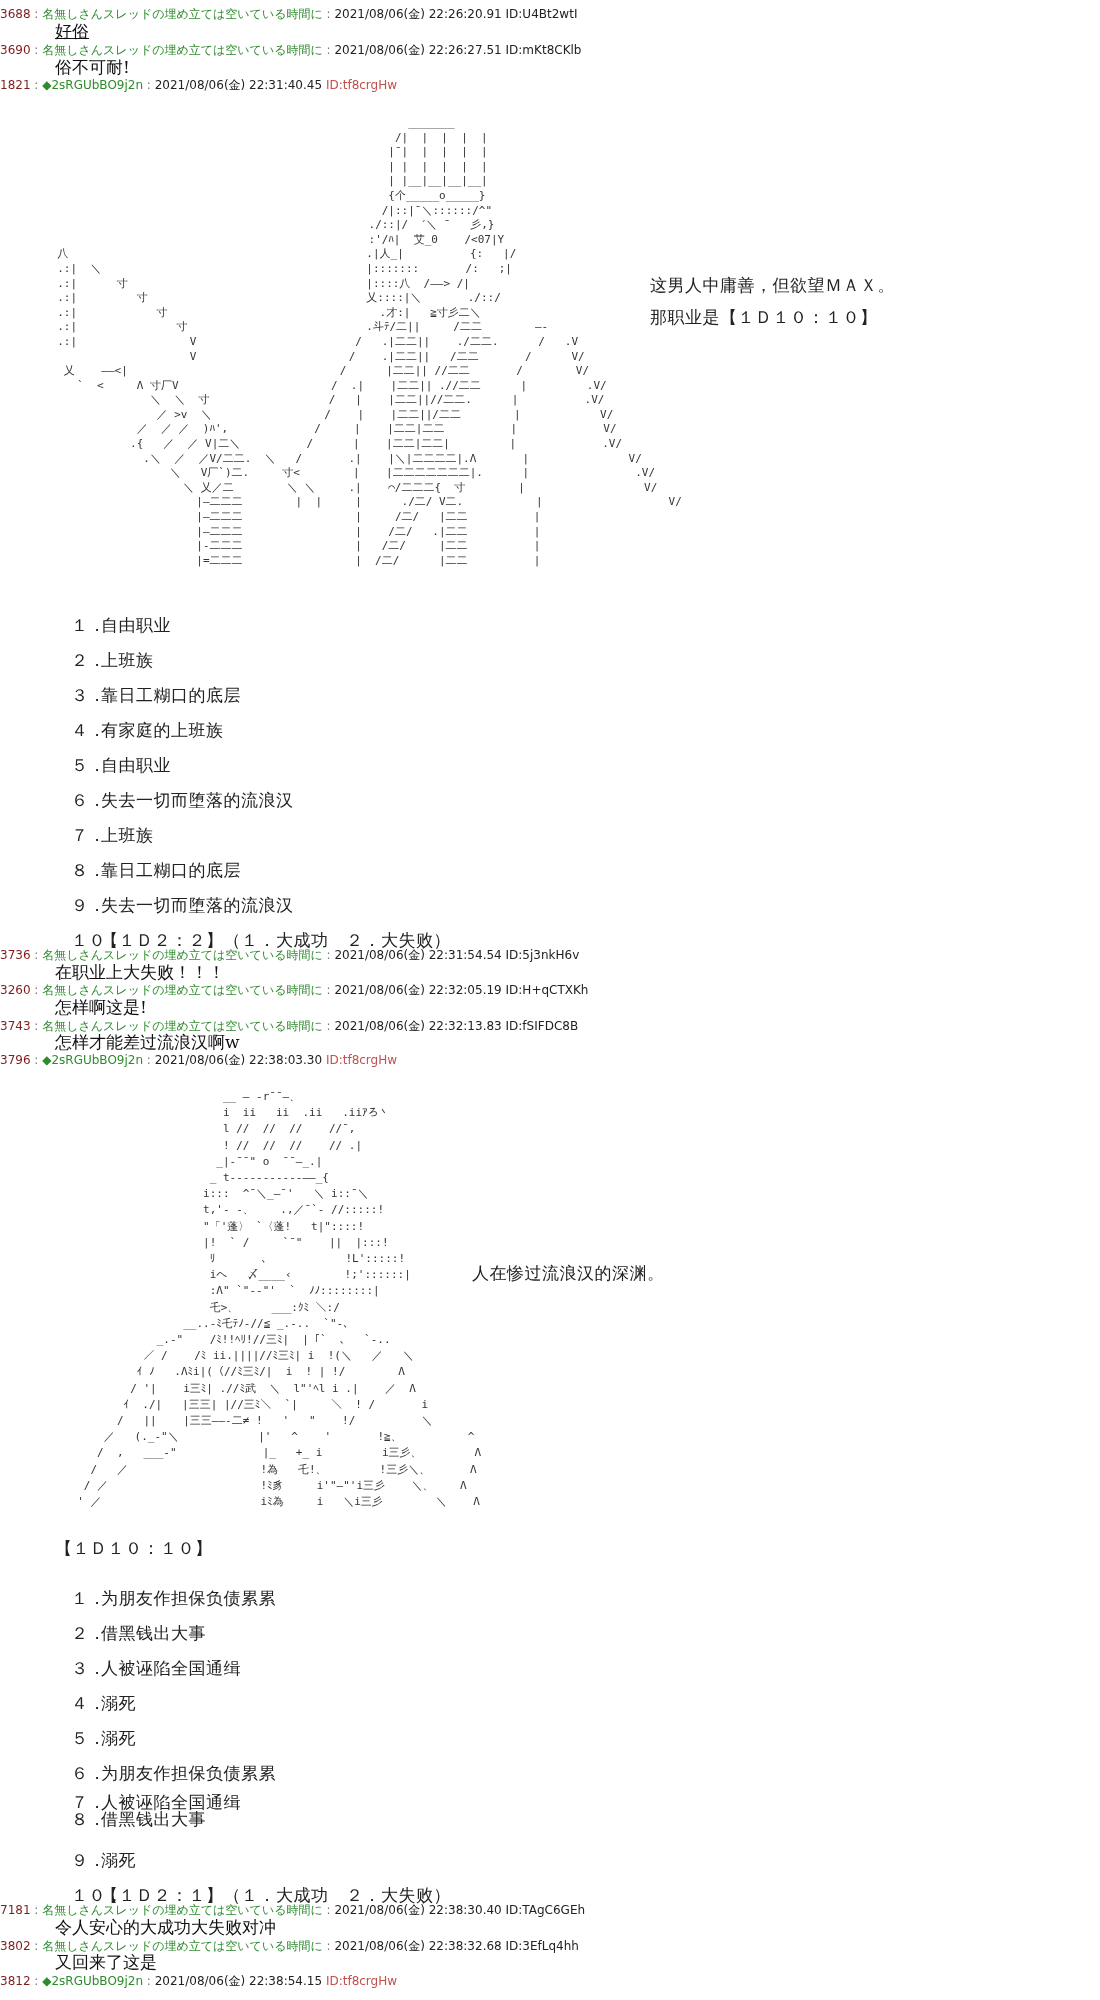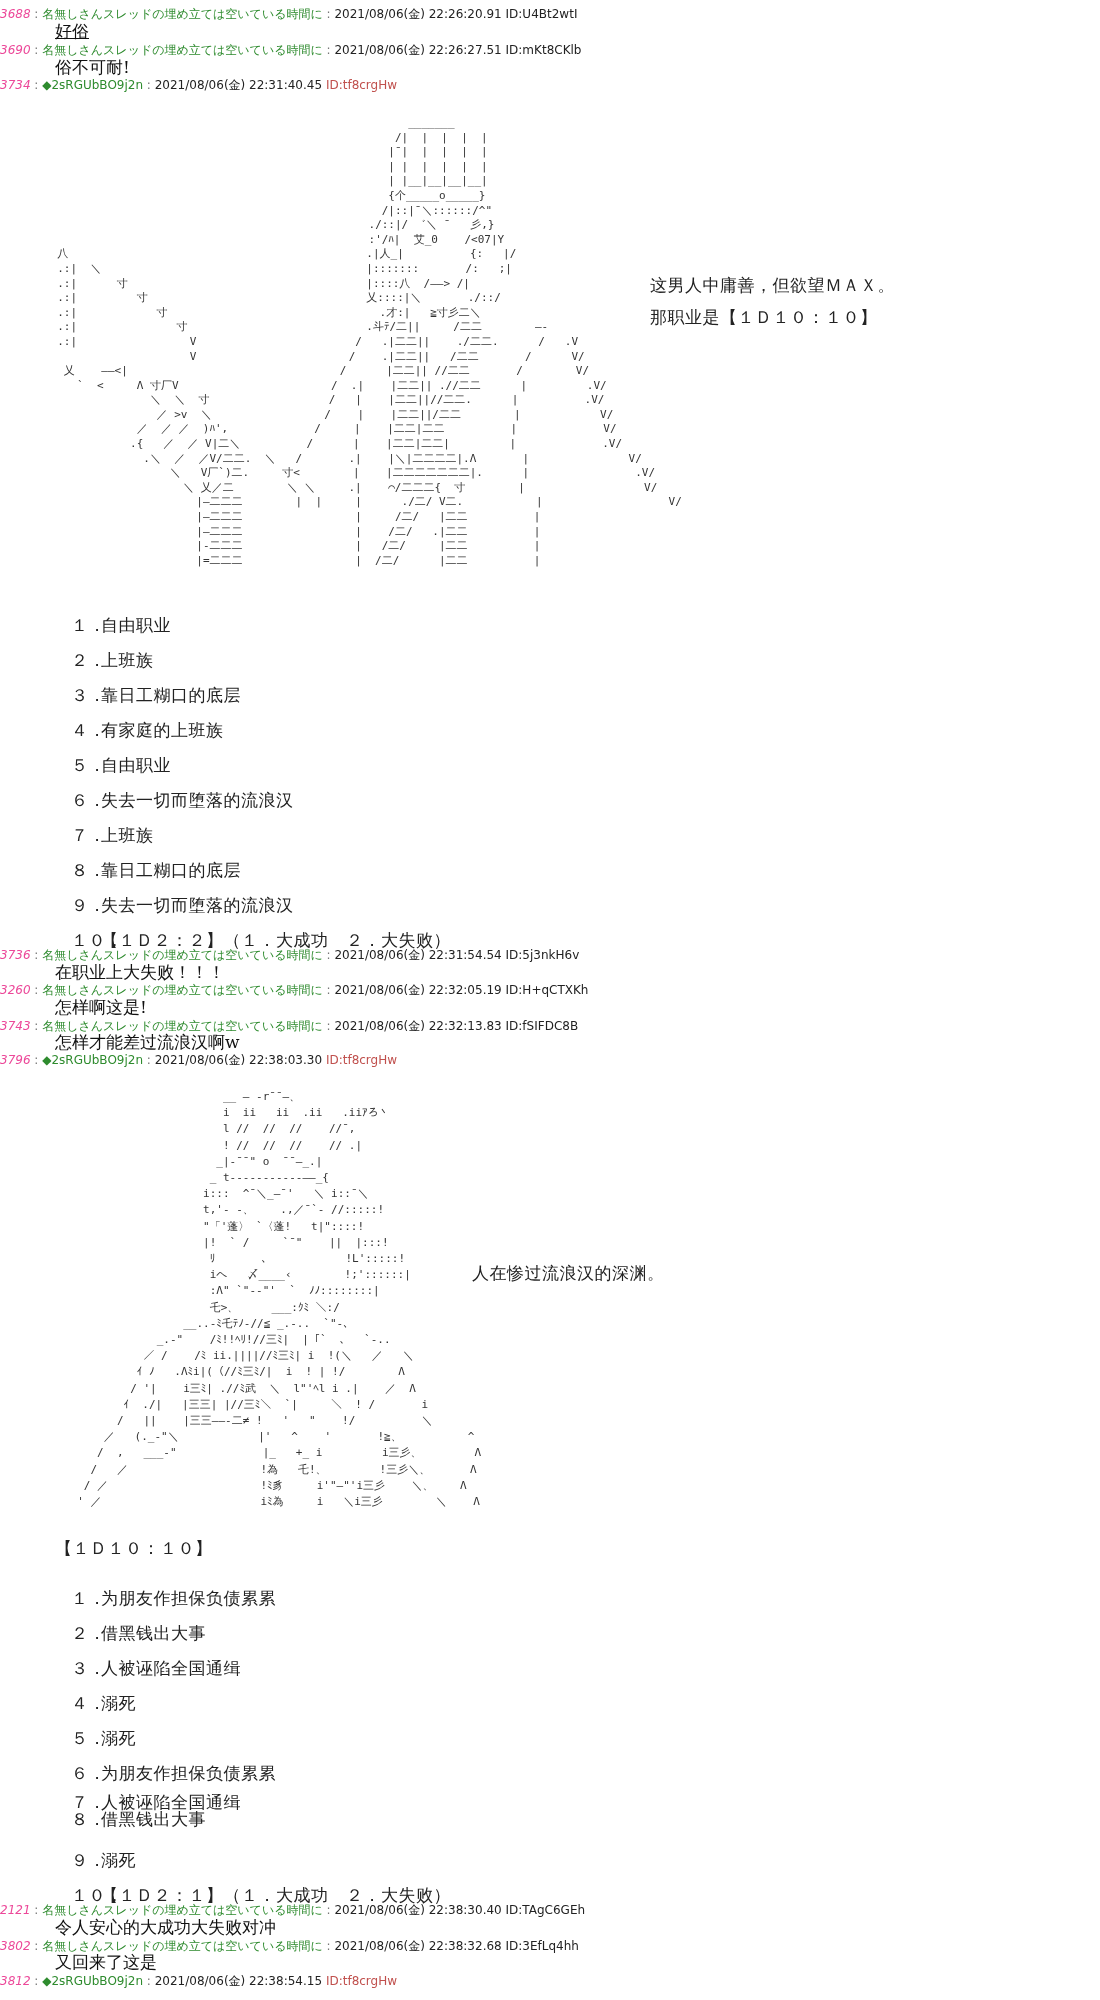--- a/index.html
+++ b/index.html
@@ -1,18 +1,18 @@
 <!DOCTYPE html>
 <html><head>
 <meta charset="utf-8">
 <style>
   html, body { margin: 0; padding: 0; background: #ffffff; }
   body { width: 1100px; height: 2000px; position: relative; overflow: hidden; font-family: "DejaVu Sans", sans-serif; color: #222; }
   .hdr { position: absolute; left: 0; font-size: 12px; line-height: 14px; white-space: nowrap; color: #333; }
-  .hdr .num { color: #ec4899; font-style: italic; }
+  .hdr .num { color: #7f1d1d; }
   .hdr .sep { color: #777; }
   .hdr .name { color: #2e8b2e; }
   .hdr .trip { color: #2e8b2e; }
   .hdr .date { color: #222; }
   .hdr .id { color: #222; }
   .hdr .id.red { color: #c0504d; }
   .msg { position: absolute; left: 55px; font-family: "DejaVu Serif", serif; font-size: 17px; line-height: 18px; color: #111; white-space: nowrap; }
   .aa { position: absolute; font-family: "DejaVu Sans Mono", monospace; font-size: 11px; line-height: 14.6px; white-space: pre; color: #333; margin: 4px; }
   .body-text { position: absolute; font-family: "DejaVu Serif", serif; font-size: 17px; color: #222; white-space: nowrap; letter-spacing: 0.5px; }
   .list { position: absolute; left: 55px; margin: 16px; padding: 0; list-style: none; }
@@ -26,21 +26,21 @@
   <span class="num">3688</span><span class="sep"> : </span><span class="name">名無しさんスレッドの埋め立ては空いている時間に</span><span class="sep"> : </span><span class="date">2021/08/06(金) 22:26:20.91</span> <span class="id">ID:U4Bt2wtI</span>
 </div>
 <div class="msg" style="top:22px;text-decoration:underline;">好俗</div>
 
 <div class="hdr" style="top:43px;">
   <span class="num">3690</span><span class="sep"> : </span><span class="name">名無しさんスレッドの埋め立ては空いている時間に</span><span class="sep"> : </span><span class="date">2021/08/06(金) 22:26:27.51</span> <span class="id">ID:mKt8CKlb</span>
 </div>
 <div class="msg" style="top:58px;text-align:right;">俗不可耐!</div>
 
 <div class="hdr" style="top:78px;">
-  <span class="num">3734</span><span class="sep"> : </span><span class="trip">◆2sRGUbBO9j2n</span><span class="sep"> : </span><span class="date">2021/08/06(金) 22:31:40.45</span> <span class="id red">ID:tf8crgHw</span>
+  <span class="num">1821</span><span class="sep"> : </span><span class="trip">◆2sRGUbBO9j2n</span><span class="sep"> : </span><span class="date">2021/08/06(金) 22:31:40.45</span> <span class="id red">ID:tf8crgHw</span>
 </div>
 
 <pre class="aa" style="left:40px; top:112px;">                                                       _______
                                                      /|  |  |  |  |
                                                     |¯|  |  |  |  |
                                                     | |  |  |  |  |
                                                     | |__|__|__|__|
                                                     {个_____o_____}
                                                    /|::|¯＼::::::/^"
                                                  ./::|/ ゛＼ ¯   彡,}
@@ -141,21 +141,21 @@
   <li><span class="n">４．</span><span>溺死</span></li>
   <li><span class="n">５．</span><span>溺死</span></li>
   <li><span class="n">６．</span><span>为朋友作担保负债累累</span></li>
   <li style="height:17px; line-height:22px;"><span class="n">７．</span><span>人被诬陷全国通缉</span></li>
   <li style="height:35px; line-height:22px;"><span class="n">８．</span><span>借黑钱出大事</span></li>
   <li><span class="n">９．</span><span>溺死</span></li>
   <li><span class="n">１０．</span><span>【１Ｄ２：１】（１．大成功　２．大失败）</span></li>
 </ul>
 
 <div class="hdr" style="top:1903px;">
-  <span class="num">2121</span><span class="sep"> : </span><span class="name">名無しさんスレッドの埋め立ては空いている時間に</span><span class="sep"> : </span><span class="date">2021/08/06(金) 22:38:30.40</span> <span class="id">ID:TAgC6GEh</span>
+  <span class="num">7181</span><span class="sep"> : </span><span class="name">名無しさんスレッドの埋め立ては空いている時間に</span><span class="sep"> : </span><span class="date">2021/08/06(金) 22:38:30.40</span> <span class="id">ID:TAgC6GEh</span>
 </div>
 <div class="msg" style="top:1918px;">令人安心的大成功大失败对冲</div>
 
 <div class="hdr" style="top:1939px;">
   <span class="num">3802</span><span class="sep"> : </span><span class="name">名無しさんスレッドの埋め立ては空いている時間に</span><span class="sep"> : </span><span class="date">2021/08/06(金) 22:38:32.68</span> <span class="id">ID:3EfLq4hh</span>
 </div>
 <div class="msg" style="top:1953px;">又回来了这是</div>
 
 <div class="hdr" style="top:1974px;">
   <span class="num">3812</span><span class="sep"> : </span><span class="trip">◆2sRGUbBO9j2n</span><span class="sep"> : </span><span class="date">2021/08/06(金) 22:38:54.15</span> <span class="id red">ID:tf8crgHw</span>

